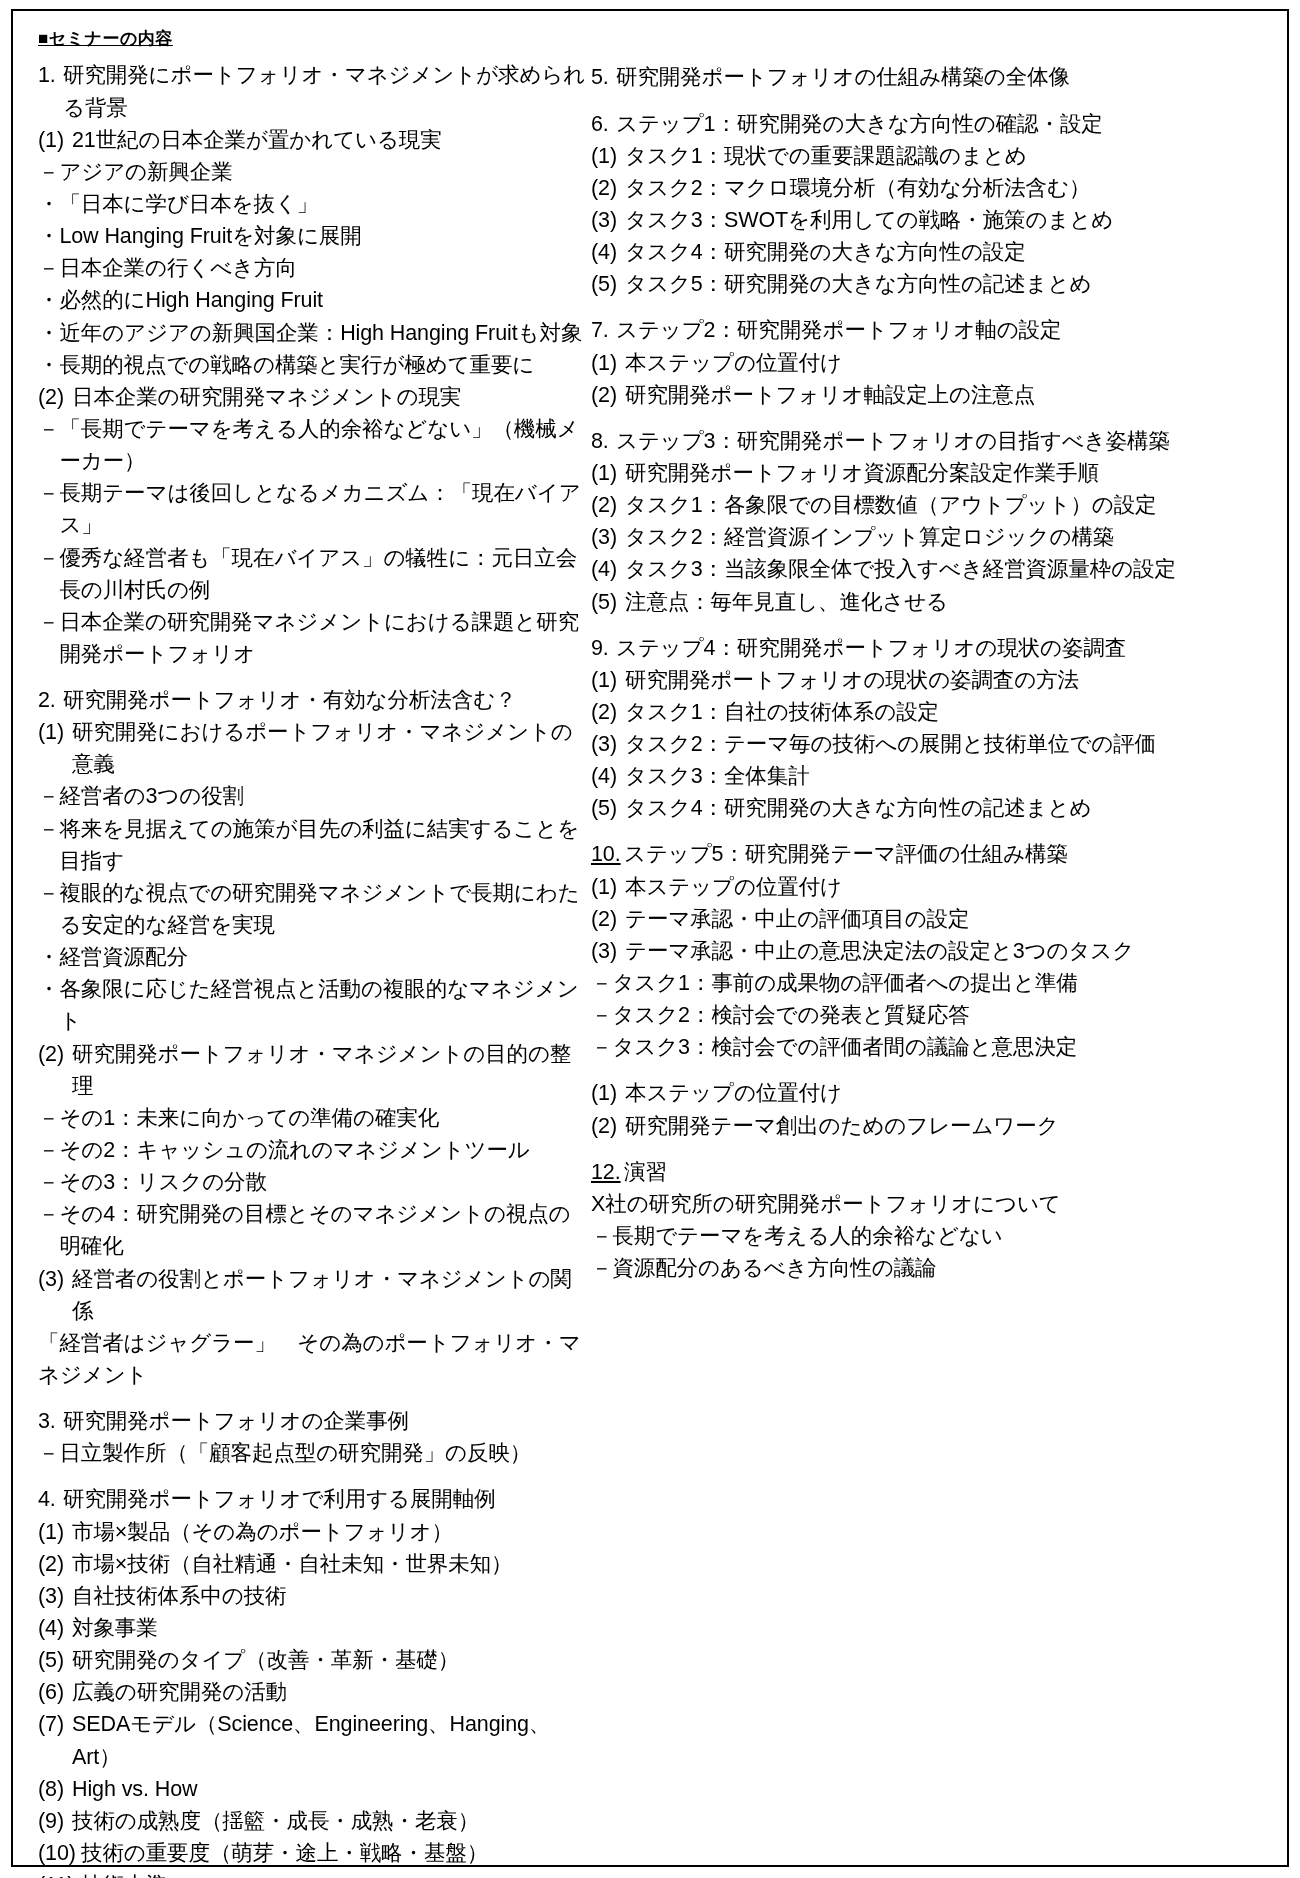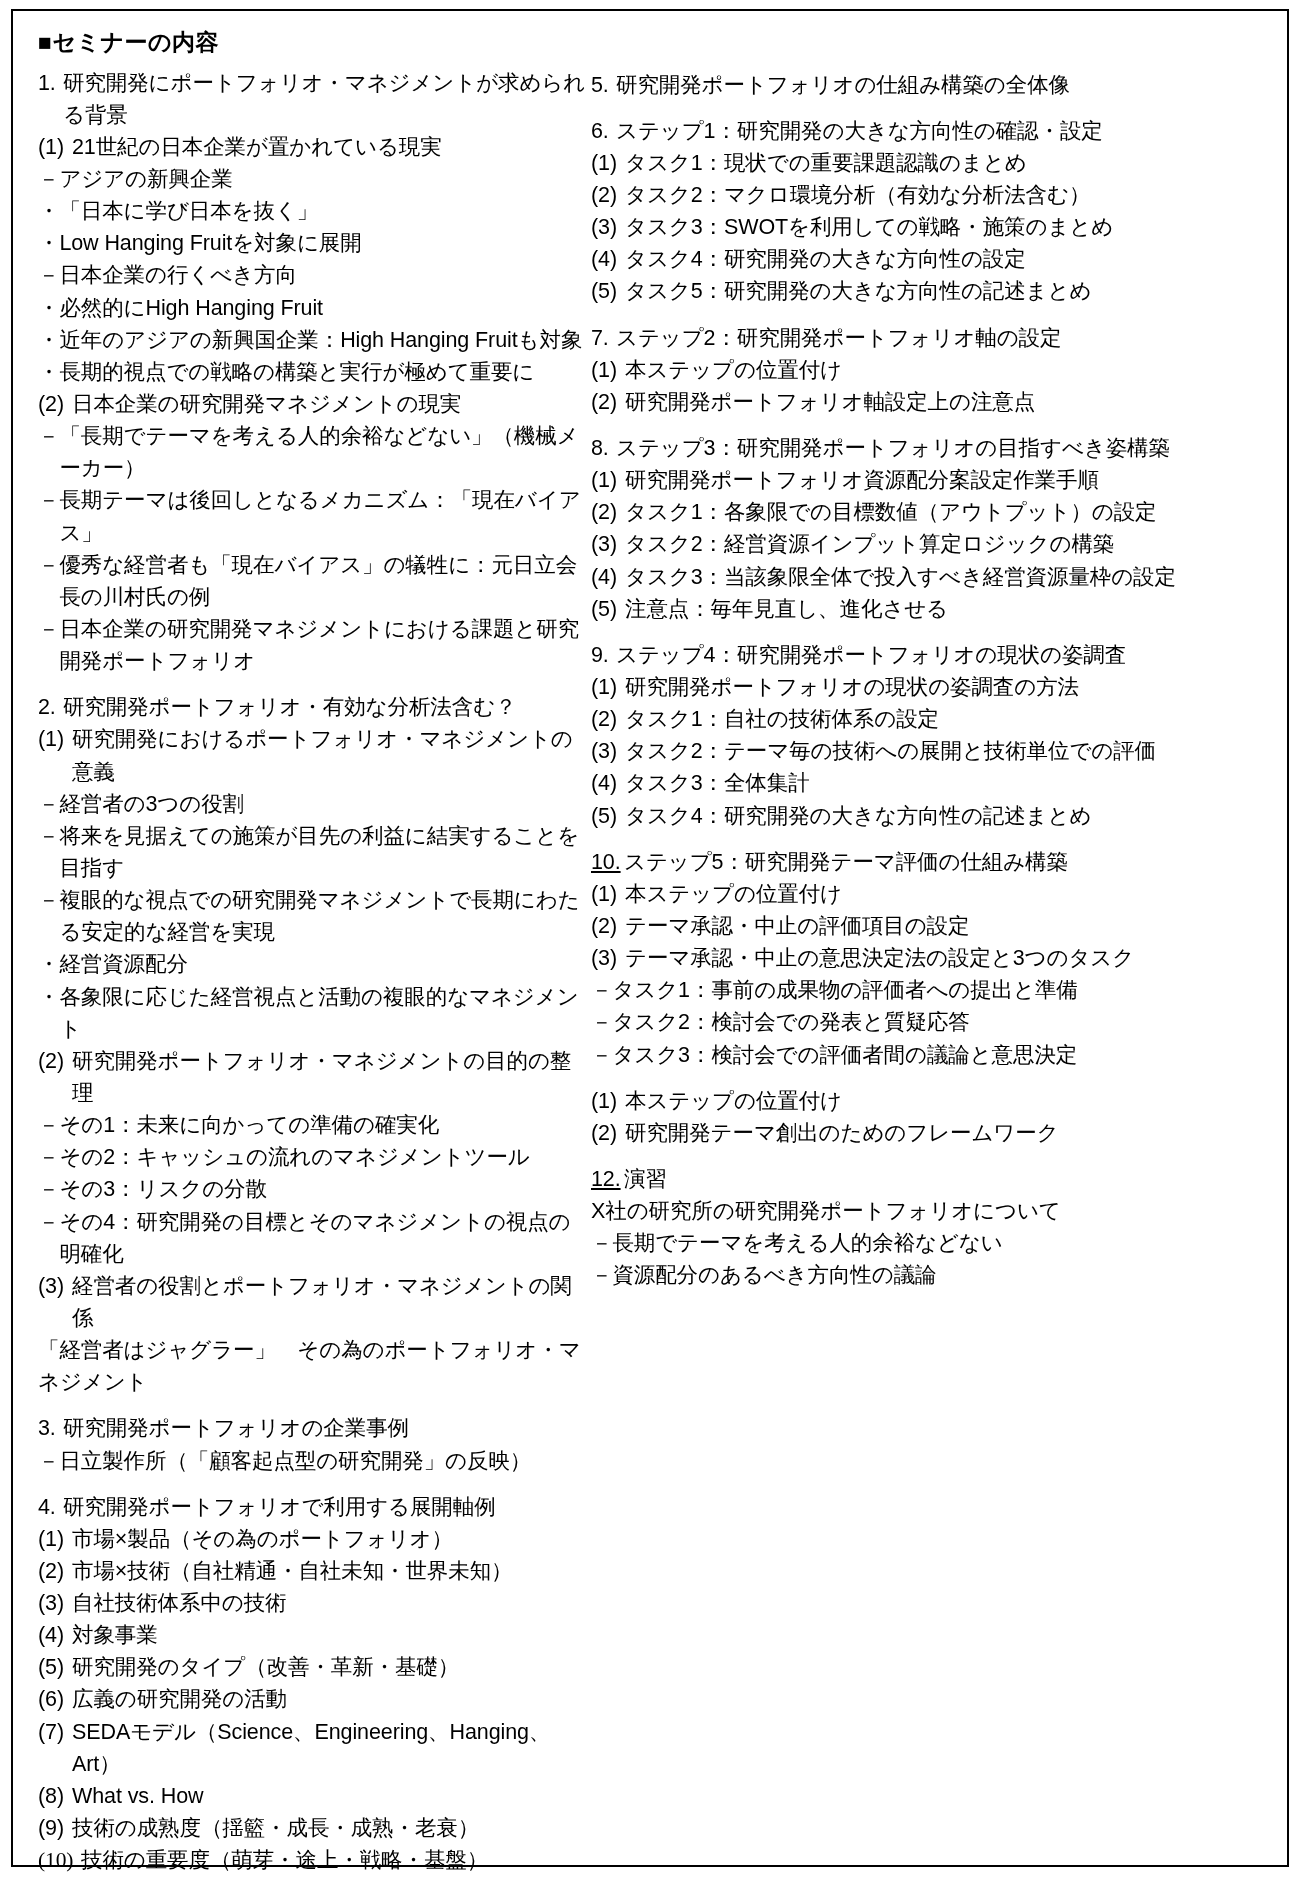--- a/index.html
+++ b/index.html
@@ -30,26 +30,27 @@
     box-sizing: border-box;
   }
   .inner {
     position: absolute;
     left: 25px;
     top: 18px;
     right: 8px;
     bottom: 8px;
   }
   .doc-title {
-    font-size: 23px;
+    font-size: 17px;
     font-weight: bold;
     letter-spacing: 0.5px;
     line-height: 1.2;
     margin: 0 0 10px 0;
     white-space: nowrap;
+    text-decoration: underline;
   }
   .columns {
     display: flex;
     align-items: flex-start;
   }
   .col-left {
     width: 553px;
     flex: 0 0 553px;
   }
   .col-right {
@@ -82,21 +83,21 @@
   .ind-0 { padding-left: 0px; }
   .ind-1 { padding-left: 12px; }
   .ind-2 { padding-left: 36px; }
   .ind-3 { padding-left: 58px; }
 
   .gap-sec { height: 14px; }
 
   .marker-num  { min-width: 25px; }
   .marker-num2 { min-width: 33px; text-decoration: underline; }
   .marker-paren { min-width: 34px; }
-  .marker-paren2 { min-width: 43px; font-family: Liberation Serif, serif; }
+  .marker-paren2 { min-width: 43px; }
   .marker-dash { min-width: 16px; }
   .marker-dot { min-width: 13px; }
   .marker-none { min-width: 0px; }
 </style>
 </head>
 <body>
 
 <div class="page">
   <div class="frame">
     <div class="inner">
@@ -256,21 +257,21 @@
               <li class="line ind-1">
                 <span class="marker marker-paren">(6)</span>
                 <span class="txt">広義の研究開発の活動</span>
               </li>
               <li class="line ind-1">
                 <span class="marker marker-paren">(7)</span>
                 <span class="txt">SEDAモデル（Science、Engineering、Hanging、Art）</span>
               </li>
               <li class="line ind-1">
                 <span class="marker marker-paren">(8)</span>
-                <span class="txt">What vs. How</span>
+                <span class="txt">High vs. How</span>
               </li>
               <li class="line ind-1">
                 <span class="marker marker-paren">(9)</span>
                 <span class="txt">技術の成熟度（揺籃・成長・成熟・老衰）</span>
               </li>
               <li class="line ind-1">
                 <span class="marker marker-paren2">(10)</span>
                 <span class="txt">技術の重要度（萌芽・途上・戦略・基盤）</span>
               </li>
               <li class="line ind-1">

